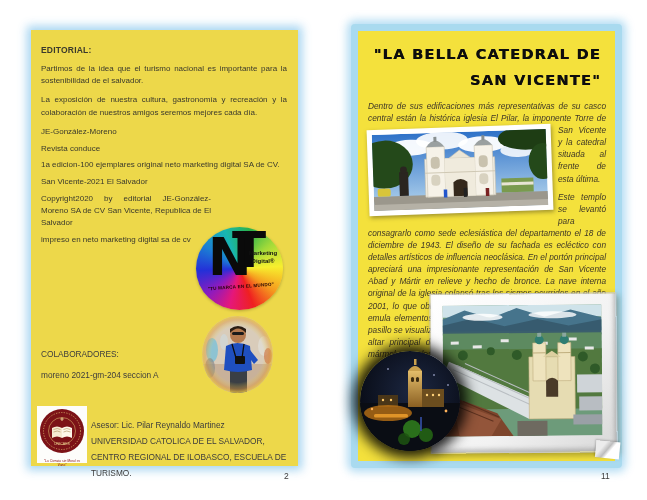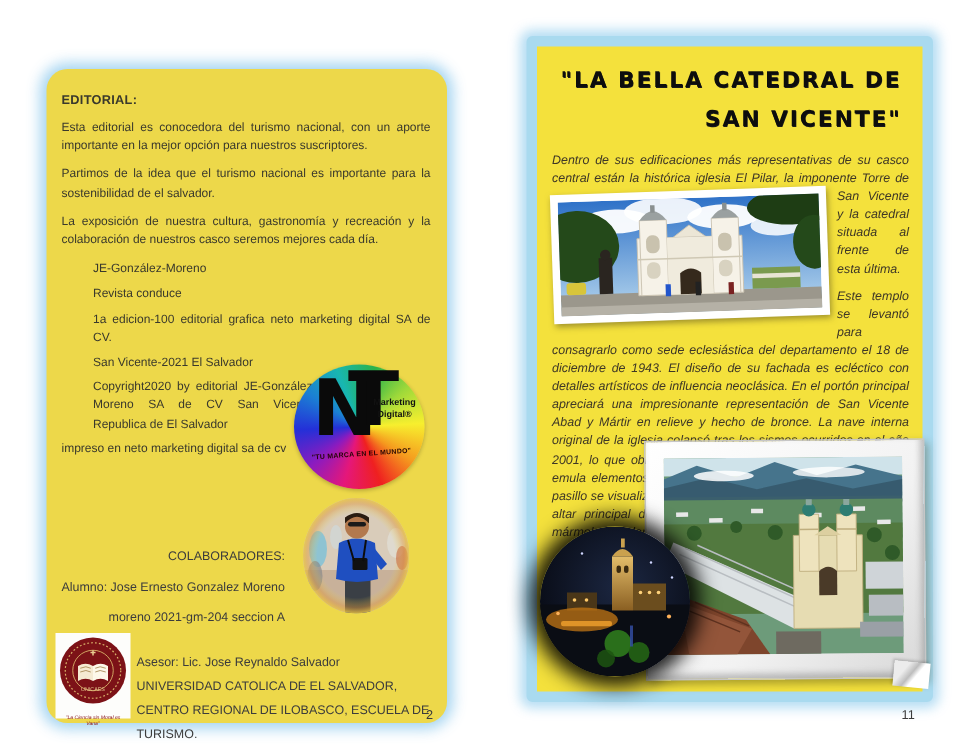--- a/index.html
+++ b/index.html
@@ -4,29 +4,29 @@
 <style>
   * { margin:0; padding:0; box-sizing:border-box; }
   html,body { background:#ffffff; }
   .canvas {
     position:relative; width:647px; height:500px; background:#ffffff;
     font-family:"Liberation Sans", sans-serif; overflow:hidden;
   }
 
   
   .page-left {
-    position:absolute; left:31px; top:46px; width:267px; height:436px;
-    background:#edd84a; border-radius:14px;
+    position:absolute; left:31px; top:30px; width:267px; height:436px;
+    background:#edd84a; border-radius:0;
     box-shadow:0 0 9px 4px rgba(150,206,238,.85);
     padding:15px 11px 0 10px;
   }
   .lp-heading { font-size:8.5px; font-weight:bold; color:#3a392c; margin-bottom:8px; letter-spacing:.2px; }
   .lp-p { font-size:8px; line-height:12.2px; text-align:justify; color:#3a392c; }
   .mb7  { margin-bottom:7px; }
-  .mb45 { margin-bottom:4.5px;margin-left:21px; }
+  .mb45 { margin-bottom:4.5px; }
   .lp-copy { width:170px; }
   
   .nt-logo {
     position:absolute; left:165px; top:197px; width:87px; height:83px; border-radius:50%;
     background:conic-gradient(from 15deg, #2ab24a, #9ed93a, #f7ef2e, #f59a1e, #ef2020,
       #e5177a, #8c1bbf, #2430d8, #1b7fd4, #18b7b0, #2ab24a);
     box-shadow:0 1px 3px rgba(0,0,0,.25);
   }
   .nt-n, .nt-t {
     position:absolute; font-family:"DejaVu Sans", sans-serif; font-weight:bold; color:#0a0a0a;
@@ -42,21 +42,21 @@
     font-size:4.6px; font-weight:bold; color:#230404; letter-spacing:.2px;
     transform:rotate(-4deg);
   }
   
   .man-photo {
     position:absolute; left:171px; top:286px; width:71px; height:77px;
     border-radius:50%; overflow:hidden;
   }
   .man-photo svg { display:block; }
   
-  .collab { position:absolute; left:10px; top:314px; color:#3c3c3c;text-align:right; }
+  .collab { position:absolute; left:10px; top:314px; color:#3c3c3c; }
   .collab div { font-size:8.3px; line-height:20.5px; }
   
   .cred-row { position:absolute; left:6px; top:376px; display:flex; }
   .seal-box { width:51px; height:57px; background:#fdfdfb; padding:2px 2px 0 2px; text-align:center; }
   .seal-motto { font-size:3.4px; color:#8a1318; margin-top:1px; font-style:italic; }
   .advisor { margin-left:4px; padding-top:11px; }
   .advisor div { font-size:8.3px; line-height:16px; color:#3c3c3c; }
   
   .page-right {
     position:absolute; left:351px; top:24px; width:271px; height:444px;
@@ -102,26 +102,25 @@
   .pn-left  { left:284px; top:471px; }
   .pn-right { left:601px; top:471px; }
 </style>
 </head>
 <body>
 
 <div class="canvas">
 
   <section class="page-left">
     <div class="lp-heading">EDITORIAL:</div>
-    <p class="lp-p mb7">Esta editorial es conocedora del turismo nacional, con un aporte importante en la mejor opción para nuestros suscriptores.</p>
     <p class="lp-p mb7">Partimos de la idea que el turismo nacional es importante para la sostenibilidad de el salvador.</p>
-    <p class="lp-p mb7">La exposición de nuestra cultura, gastronomía y recreación y la colaboración de nuestros casco seremos mejores cada día.</p>
+    <p class="lp-p mb7">La exposición de nuestra cultura, gastronomía y recreación y la colaboración de nuestros amigos seremos mejores cada día.</p>
     <p class="lp-p mb45">JE-González-Moreno</p>
     <p class="lp-p mb45">Revista conduce</p>
-    <p class="lp-p mb45">1a  edicion-100 editorial grafica neto marketing digital SA de CV.</p>
+    <p class="lp-p mb45">1a  edicion-100 ejemplares original neto marketing digital SA de CV.</p>
     <p class="lp-p mb45">San Vicente-2021 El Salvador</p>
     <div class="lp-copy">
       <p class="lp-p mb45">Copyright2020 by editorial JE-González-Moreno  SA de CV San Vicente, Republica de El Salvador</p>
     </div>
     <p class="lp-p">impreso en neto marketing digital sa de cv</p>
 
     <div class="nt-logo">
       <span class="nt-n">N</span>
       <span class="nt-t">T</span>
       <span class="nt-tag">Marketing Digital®</span>
@@ -149,40 +148,39 @@
           <stop offset="70%" stop-color="#edd84a" stop-opacity="0"></stop>
           <stop offset="86%" stop-color="#e09a3c" stop-opacity=".45"></stop>
           <stop offset="100%" stop-color="#edd84a" stop-opacity="1"></stop>
         </radialGradient>
         <rect x="0" y="0" width="71" height="77" fill="url(#manVig)"></rect>
       </svg>
     </div>
 
     <div class="collab">
       <div>COLABORADORES:</div>
-      <div>Alumno: Jose Ernesto Gonzalez Moreno</div>
       <div>moreno 2021-gm-204 seccion A</div>
     </div>
 
     <div class="cred-row">
       <div class="seal-box">
         <svg width="46" height="46" viewBox="0 0 46 46" xmlns="http://www.w3.org/2000/svg">
           <circle cx="23" cy="23" r="22" fill="#7c1217"></circle>
           <circle cx="23" cy="23" r="18.5" fill="none" stroke="#d9b36a" stroke-width=".8" stroke-dasharray="1.2 1.4"></circle>
           <circle cx="23" cy="23" r="13.5" fill="#7c1217" stroke="#d9b36a" stroke-width=".6"></circle>
           <path d="M23 9.5 L23 13 M21.3 11 L24.7 11" stroke="#e8cc90" stroke-width="1"></path>
           <path d="M13 20 Q18 17 23 20 L23 30 Q18 27 13 30 Z" fill="#f5ead2"></path>
           <path d="M33 20 Q28 17 23 20 L23 30 Q28 27 33 30 Z" fill="#fdf8ea"></path>
           <path d="M14.5 21.5 Q18.5 19.5 21.5 21.5 M14.5 24 Q18.5 22 21.5 24 M24.5 21.5 Q27.5 19.5 31.5 21.5 M24.5 24 Q27.5 22 31.5 24" stroke="#9a7a40" stroke-width=".5" fill="none"></path>
           <text x="23" y="36.5" text-anchor="middle" font-size="3.6" fill="#e8cc90" font-family="Liberation Sans, sans-serif">UNICAES</text>
         </svg>
         <div class="seal-motto">"La Ciencia  sin Moral es Vana"</div>
       </div>
       <div class="advisor">
-        <div>Asesor: Lic. Jose Reynaldo Salvador</div>
+        <div>Asesor: Lic. Pilar Reynaldo Martinez</div>
         <div>UNIVERSIDAD CATOLICA DE EL SALVADOR,</div>
         <div>CENTRO REGIONAL DE ILOBASCO, ESCUELA DE TURISMO.</div>
       </div>
     </div>
   </section>
 
   <section class="page-right">
     <div class="rp-title">
       <div>"LA BELLA CATEDRAL DE</div>
       <div>SAN VICENTE"</div>

